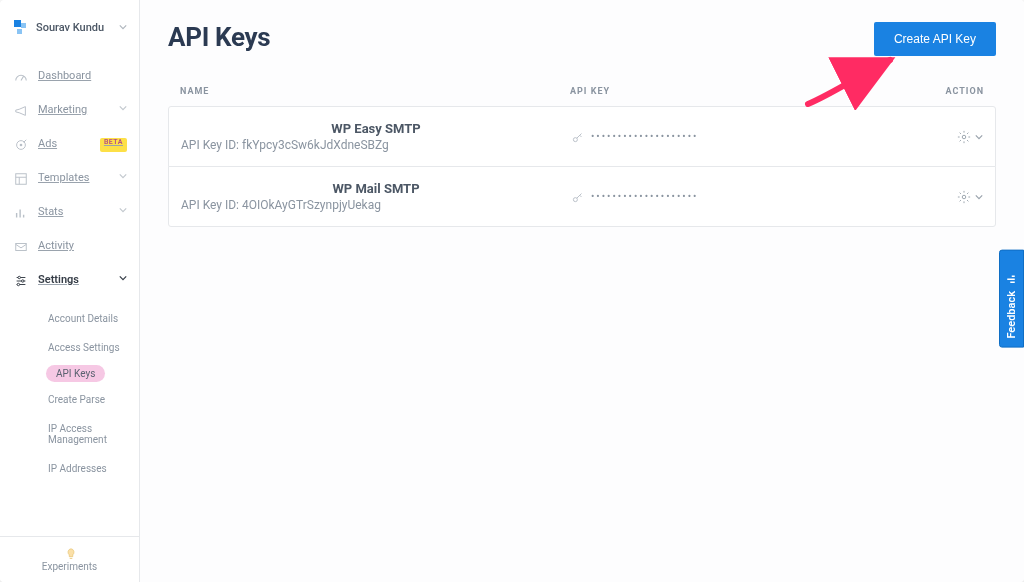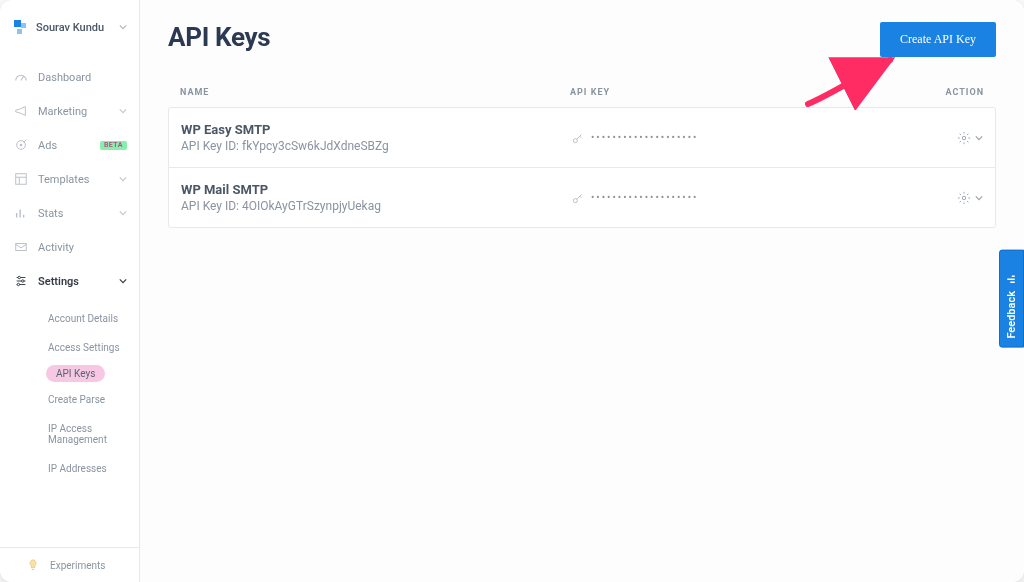--- a/index.html
+++ b/index.html
@@ -9,21 +9,21 @@
     background: #fff;
     display: flex;
     justify-content: center;
     align-items: flex-start;
   }
   .frame {
     width: 1024px;
     height: 582px;
     background: #fff;
     box-shadow: 0 6px 30px rgba(0,0,0,0.18), 0 0 0 1px rgba(0,0,0,0.02);
-    border-radius: 12px;
+    border-radius: 4px;
     position: relative;
     overflow: hidden;
     display: flex;
   }
 
   
   .sidebar {
     width: 140px;
     border-right: 1px solid #e6e8eb;
     padding: 14px 0 0 0;
@@ -46,40 +46,40 @@
   .user-logo span { position: absolute; display: block; }
   .user-logo .sq1 { width: 7px; height: 7px; left: 0; top: 0; background: #1a82e2; }
   .user-logo .sq2 { width: 5px; height: 5px; left: 7px; top: 3px; background: #8ac4f4; }
   .user-logo .sq3 { width: 5px; height: 5px; left: 3px; top: 9px; background: #8ac4f4; }
   .user-name { flex: 1; color: #4c5765; font-weight: 500; }
   .user-row .chev { color: #b0b7be; }
 
   .nav { padding-top: 12px; }
   .nav-item {
     display: flex;
-    align-items: center;
     padding: 10px 12px 10px 14px;
     cursor: pointer;
     color: #9aa3ad;
     font-size: 11px;
     line-height: 1;
+    text-decoration: underline;
   }
   .nav-item .icon {
     width: 14px; height: 14px;
     margin-right: 10px;
     display: inline-flex;
     align-items: center; justify-content: center;
   }
   .nav-item .label { flex: 1; color: #8a94a0; }
   .nav-item.active .label { color: #353c46; font-weight: 600; }
   .nav-item.active svg path, .nav-item.active svg rect, .nav-item.active svg circle { stroke: #353c46; }
   .nav-item .chev { color: #c3c9cf; font-size: 9px; }
   .beta {
     font-size: 7px;
-    background: #86efac;
+    background: #fde047;
     color: #b34d86;
     padding: 1px 4px;
     border-radius: 2px;
     margin-left: 17px;
     font-weight: 600;
     letter-spacing: 0.5px;
   }
 
   .subnav { padding: 6px 0 0 14px; }
   .subnav-item {
@@ -101,20 +101,21 @@
     position: absolute;
     bottom: 0; left: 0; right: 0;
     border-top: 1px solid #e6e8eb;
     padding: 10px 14px;
     display: flex;
     align-items: center;
     font-size: 10px;
     color: #8a94a0;
     cursor: pointer;
     background: #fff;
+    flex-direction: column;
   }
   .experiments-bar .bulb { width: 14px; height: 14px; margin-left: 12px; margin-right: 10px; }
 
   
   .main {
     flex: 1;
     padding: 22px 28px 0 28px;
     position: relative;
     background: #fdfdfe;
   }
@@ -131,21 +132,20 @@
     letter-spacing: -0.3px;
   }
   .create-btn {
     background: #1a82e2;
     color: #fff;
     border: none;
     padding: 10px 20px;
     font-size: 12px;
     border-radius: 2px;
     cursor: pointer;
-    font-family: Liberation Serif, serif;
   }
 
   .table-header {
     display: flex;
     font-size: 9px;
     letter-spacing: 1px;
     font-weight: 700;
     color: #8a94a0;
     padding: 0 12px 10px 12px;
   }
@@ -156,21 +156,21 @@
   .row {
     background: #fff;
     border: 1px solid #e6e8eb;
     margin-bottom: -1px;
     display: flex;
     align-items: center;
     padding: 14px 12px;
   }
   .row:first-of-type { border-top-left-radius: 3px; border-top-right-radius: 3px; }
   .row:last-of-type  { border-bottom-left-radius: 3px; border-bottom-right-radius: 3px; }
-  .row .title { font-size: 13px; font-weight: 700; color: #4c5765; }
+  .row .title { font-size: 13px; font-weight: 700; color: #4c5765; text-align: center; }
   .row .sub   { font-size: 12px; color: #8a94a0; margin-top: 2px; }
   .row .keycell { flex: 1; display: flex; align-items: center; color: #8a94a0; }
   .row .keycell .kicon { width: 14px; height: 14px; margin-right: 6px; }
   .row .dots { font-size: 10px; letter-spacing: 2px; color: #8a94a0; }
   .row .actioncell { flex: 0 0 70px; display: flex; justify-content: flex-end; align-items: center; color: #8a94a0; cursor: pointer; }
   .row .actioncell .gear { width: 14px; height: 14px; margin-right: 4px; }
   .row .actioncell .achev { font-size: 9px; }
 
   
   .arrow {

